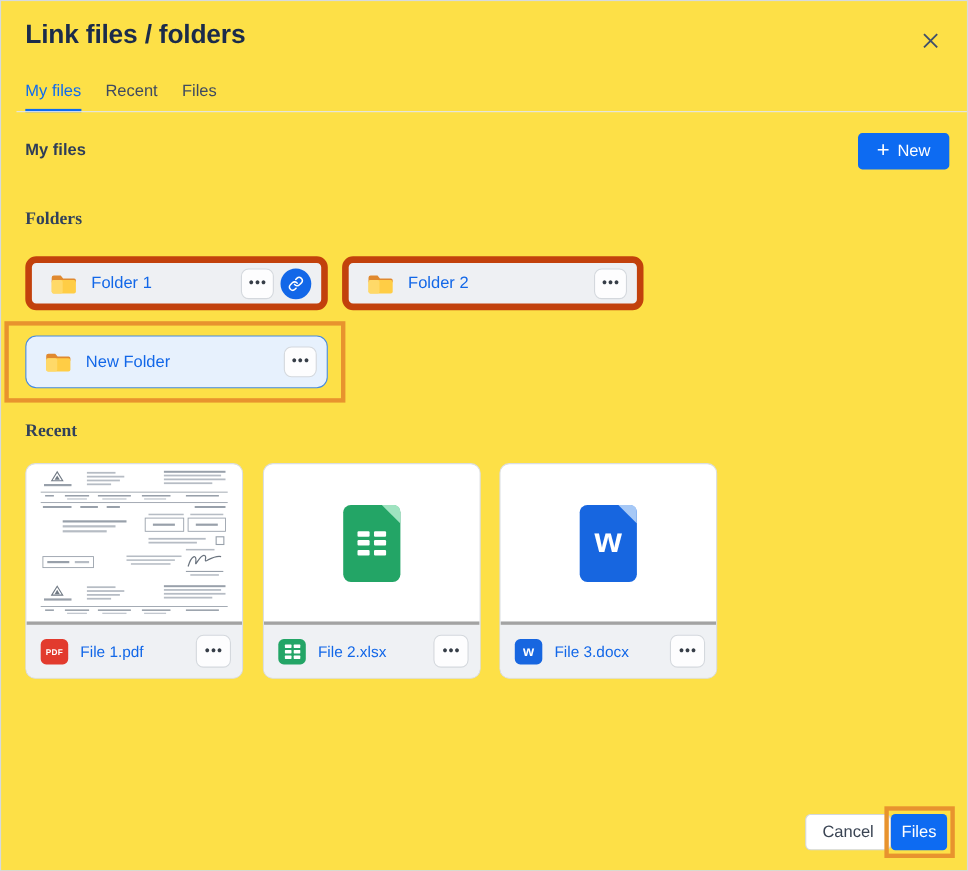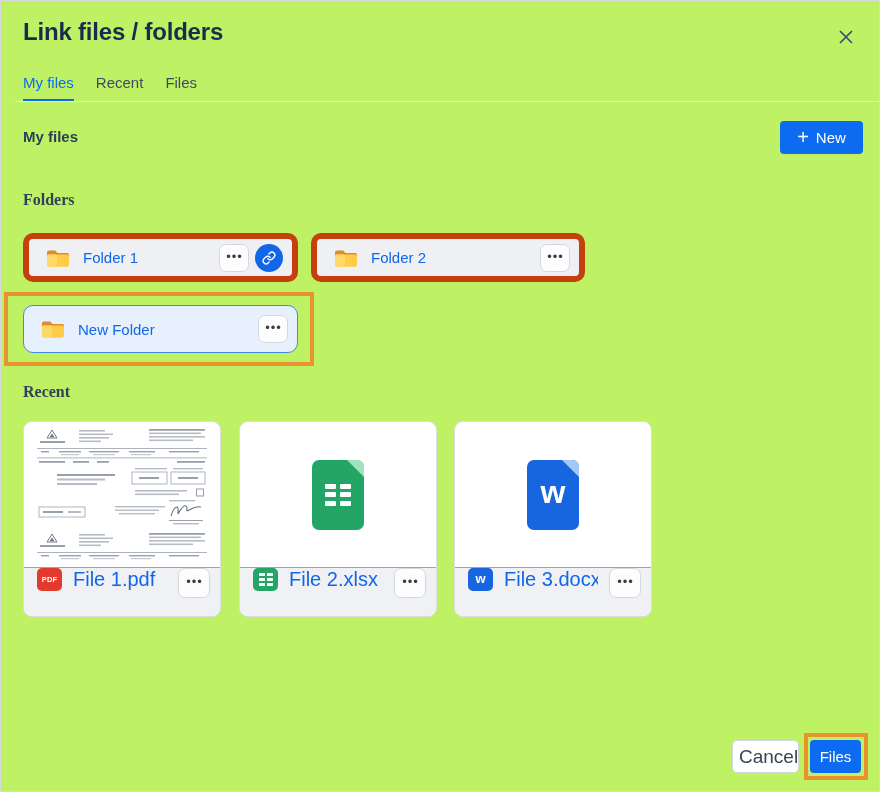--- a/index.html
+++ b/index.html
@@ -1,17 +1,17 @@
 <!DOCTYPE html>
 <html><head>
 <meta charset="utf-8">
 <style>
   html,body{margin:0;padding:0;background:#fff;}
   body{width:880px;height:792px;font-family:"Liberation Sans",sans-serif;position:relative;overflow:hidden;}
-  #dialog{position:absolute;inset:0;background:#bef264;border:1px solid #d6dade;box-sizing:border-box;padding-left:28px;}
+  #dialog{position:absolute;inset:0;background:#fde047;border:1px solid #d6dade;box-sizing:border-box;padding-left:28px;}
 
   .title{position:absolute;left:22px;top:17px;font-size:24px;font-weight:700;color:#1b2b4b;letter-spacing:-0.2px;}
   .close-btn{position:absolute;left:830px;top:21px;width:30px;height:30px;background:none;border:none;cursor:pointer;display:flex;align-items:center;justify-content:center;padding:0;}
 
   .tabs{position:absolute;left:22px;top:73px;display:flex;gap:22px;}
   .tab{font-size:15px;color:#3f4a61;padding-bottom:8px;border-bottom:3px solid transparent;cursor:pointer;}
   .tab.active{color:#0d6bf2;border-bottom-color:#0d6bf2;}
   .tabs-rule{position:absolute;left:14px;right:0;top:100px;border-top:1px solid #e3e6ea;}
 
   .section-label{position:absolute;left:22px;top:127px;font-size:15px;font-weight:700;color:#2e3d58;}
@@ -31,40 +31,40 @@
   .more-btn{width:30px;height:28px;border-radius:7px;background:#fdfdfe;border:1px solid #d4d8dd;color:#363d47;font-size:13px;letter-spacing:1px;display:flex;align-items:center;justify-content:center;padding:0 0 3px 1px;cursor:pointer;font-family:inherit;}
   .link-badge{width:28px;height:28px;border-radius:50%;background:#1267e8;border:none;display:flex;align-items:center;justify-content:center;cursor:pointer;padding:0;}
 
   .annotation{position:absolute;border:4px solid #e8932e;box-sizing:border-box;pointer-events:none;z-index:5;}
   #ann-folder{left:3px;top:291px;width:310px;height:74px;}
   #ann-link{left:803px;top:732px;width:64px;height:47px;}
 
   .file-card{position:absolute;top:420px;width:198px;height:196px;background:#fff;border:1px solid #dadde2;border-radius:9px;box-sizing:border-box;display:flex;flex-direction:column;overflow:hidden;cursor:pointer;}
   #file1{left:22px;} #file2{left:238px;} #file3{left:453px;}
   .preview{flex:1;display:flex;align-items:center;justify-content:center;}
-  .cardfooter{height:48px;flex:none;background:#eff1f4;border-top:1px solid #a3a3a3;display:flex;padding:0 10px 0 13px;gap:11px;}
-  .file-name{font-size:20px;color:#1267e8;flex:1;white-space:nowrap;overflow:hidden;}
+  .cardfooter{height:48px;flex:none;background:#eff1f4;border-top:3px solid #a3a3a3;display:flex;align-items:center;padding:0 10px 0 13px;gap:11px;}
+  .file-name{font-size:14px;color:#1267e8;flex:1;white-space:nowrap;overflow:hidden;}
   .more-btn.file{width:32px;height:30px;flex:none;}
 
   .badge{width:25px;height:23px;border-radius:5px;flex:none;display:flex;align-items:center;justify-content:center;}
   .badge.pdf{background:#e23b2e;color:#fff;font-size:7.5px;font-weight:700;letter-spacing:0.2px;}
   .badge.sheet{background:#23a566;}
   .badge.word{background:#1766e0;color:#fff;font-size:13px;font-weight:700;padding-bottom:2px;box-sizing:border-box;}
   .badge-grid{display:grid;grid-template-columns:6px 6px;gap:2px;}
   .badge-grid i{display:block;width:6px;height:3px;background:#fff;border-radius:0.5px;}
 
   .bigicon{width:52px;height:70px;border-radius:7px;position:relative;}
   .bigicon.sheet{background:#23a566;}
   .bigicon.word{background:#1766e0;}
   .fold{position:absolute;top:0;right:0;display:block;}
   .sheet-grid{position:absolute;left:50%;top:50%;transform:translate(-50%,-50%);display:grid;grid-template-columns:11px 11px;gap:3.5px 4px;}
   .sheet-grid i{display:block;width:11px;height:5px;background:#fff;border-radius:1px;}
   .word-glyph{position:absolute;inset:0;display:flex;align-items:center;justify-content:center;color:#fff;font-size:32px;font-weight:700;padding-bottom:5px;box-sizing:border-box;}
 
-  .cancel-btn{position:absolute;left:731px;top:739px;width:67px;height:33px;background:#fff;border:1px solid #d3d7dc;border-radius:5px;font-size:19px;color:#3a4453;font-family:inherit;cursor:pointer;}
+  .cancel-btn{position:absolute;left:731px;top:739px;width:78px;height:33px;background:#fff;border:1px solid #d3d7dc;border-radius:5px;font-size:15px;color:#3a4453;font-family:inherit;cursor:pointer;}
   .link-btn{position:absolute;left:809px;top:739px;width:51px;height:33px;background:#0d6bf2;border:none;border-radius:4px;color:#fff;font-size:15px;font-family:inherit;cursor:pointer;}
 </style>
 </head>
 <body>
 
 <div id="dialog">
 
   <div class="title">Link files / folders</div>
 
   <button class="close-btn">

